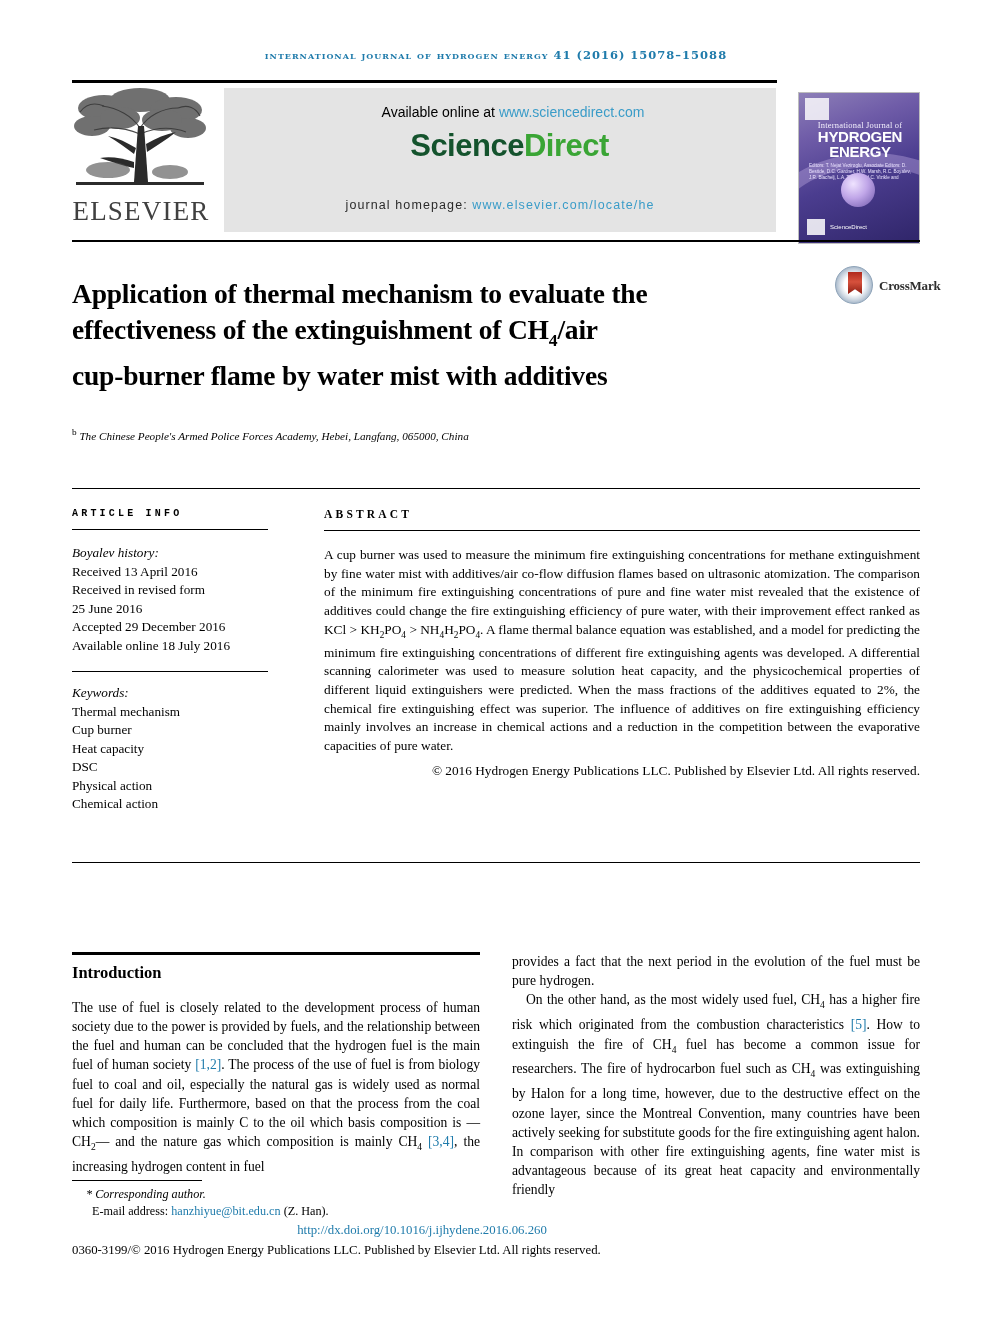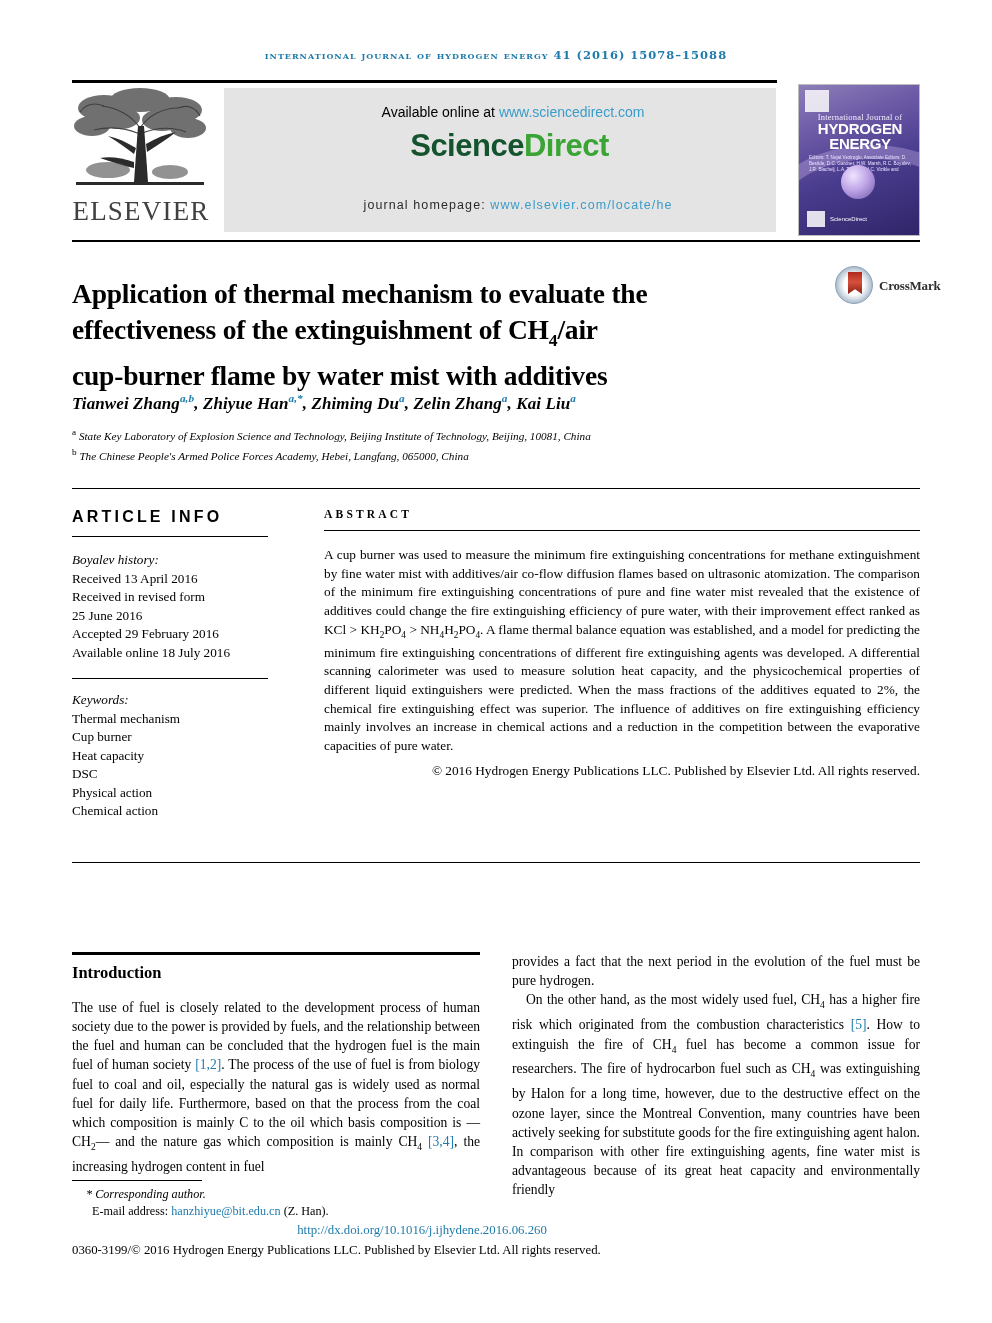--- a/index.html
+++ b/index.html
@@ -117,28 +117,27 @@
   .sd-home {
     position: absolute;
     top: 110px;
     left: 0;
     width: 552px;
     text-align: center;
     font-family: "Liberation Sans", sans-serif;
     font-size: 12.5px;
     letter-spacing: 1.1px;
     color: #2b2b2b;
-    padding-left: 18px;
   }
   .sd-home a { color: #3a9cc8; text-decoration: none; }
 
   .cover {
     position: absolute;
     right: 0;
-    top: 0;
+    top: 8px;
     width: 122px;
     height: 152px;
     background: linear-gradient(160deg, #8d7fb8 0%, #6f5ca8 25%, #4b3d8f 55%, #2f2569 100%);
     border: 1px solid #bdbdbd;
     box-sizing: border-box;
     overflow: hidden;
   }
   .cover .ring {
     position: absolute;
     left: -36px;
@@ -513,51 +512,40 @@
     <span>cup-burner flame by water mist with additives</span>
   </h1>
 
   <div class="crossmark">
     <div class="cmcircle">
       <div class="cmshield"></div>
     </div>
     <div class="cmlabel">CrossMark</div>
   </div>
 
-  <div class="authors">
-    <span>Tianwei Zhang</span><sup>a,b</sup>,
-    <span>Zhiyue Han</span><sup>a,*</sup>,
-    <span>Zhiming Du</span><sup>a</sup>,
-    <span>Zelin Zhang</span><sup>a</sup>,
-    <span>Kai Liu</span><sup>a</sup>
-  </div>
 
   <div class="affils">
-    <div>
-      <sup>a</sup>
-      <span>State Key Laboratory of Explosion Science and Technology, Beijing Institute of Technology, Beijing, 10081, China</span>
-    </div>
     <div>
       <sup>b</sup>
       <span>The Chinese People's Armed Police Forces Academy, Hebei, Langfang, 065000, China</span>
     </div>
   </div>
 
   <div class="rule-info"></div>
 
   <div class="infocol">
-    <div class="seclabel secabel secabel" style="font-family:Liberation Sans, sans-serif;font-size:16px;font-weight:bold;letter-spacing:3.2px;">ARTICLE INFO</div>
+    <div class="seclabel secabel secabel" style="font-family:Liberation Mono, monospace;font-size:10px;font-weight:bold;letter-spacing:3.2px;">ARTICLE INFO</div>
     <div class="thin-rule"></div>
 
     <div class="block history">
       <div class="ital">Boyalev history:</div>
       <div>Received 13 April 2016</div>
       <div>Received in revised form</div>
       <div>25 June 2016</div>
-      <div>Accepted 29 February 2016</div>
+      <div>Accepted 29 December 2016</div>
       <div>Available online 18 July 2016</div>
     </div>
 
     <div class="hr2"></div>
 
     <div class="block">
       <div class="ital">Keywords:</div>
       <div>Thermal mechanism</div>
       <div>Cup burner</div>
       <div>Heat capacity</div>

